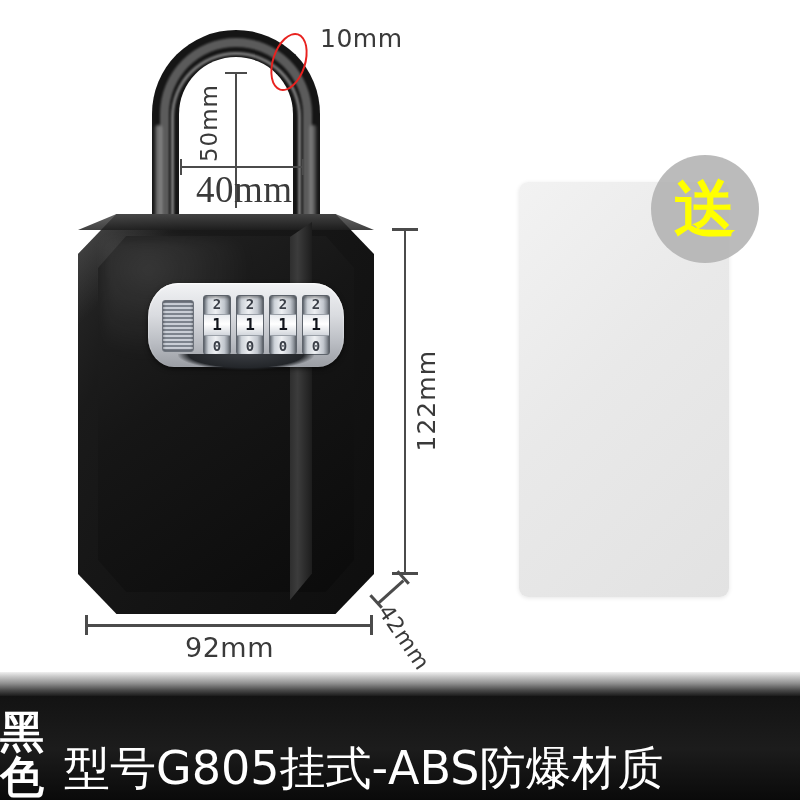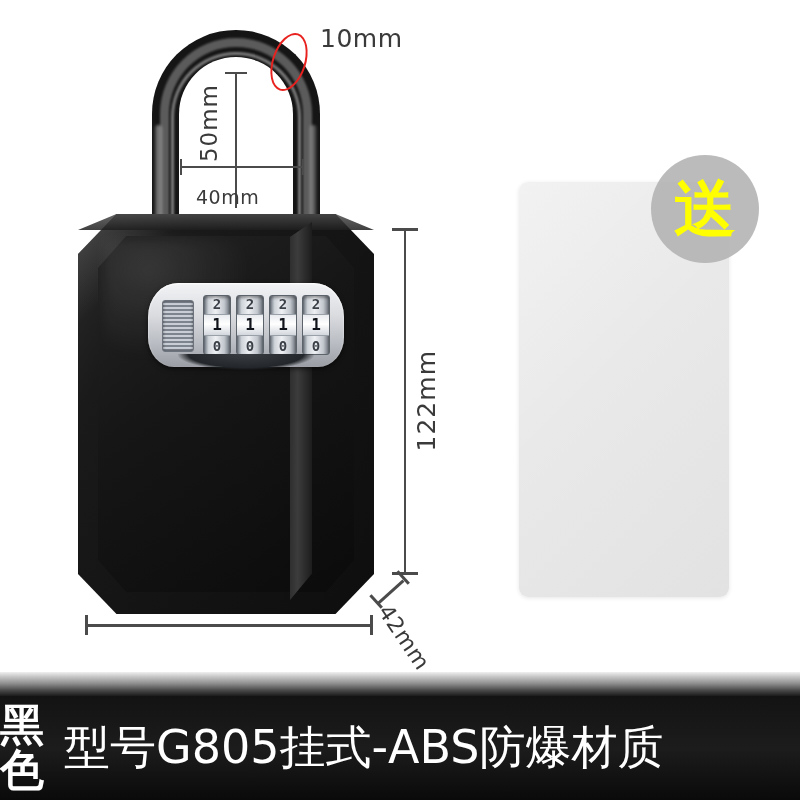--- a/index.html
+++ b/index.html
@@ -153,21 +153,21 @@
   .v50-cap-top{left:225px;top:72px;width:22px;height:2px;}
   .lbl-50{
     left:196px;top:84px;font-size:23px;
     writing-mode:vertical-rl;transform:rotate(180deg);
     letter-spacing:1px;
   }
   
   .h40-line{left:180px;top:166px;width:124px;height:2px;}
   .h40-cap-l{left:180px;top:159px;width:2px;height:16px;}
   .h40-cap-r{left:302px;top:159px;width:2px;height:16px;}
-  .lbl-40{left:196px;top:186px;font-size:19px;letter-spacing:.5px;}
+  .lbl-40{left:196px;top:168px;font-size:37px;letter-spacing:.5px;font-family:Liberation Serif, serif;}
 
   
   .v122-line{left:404px;top:228px;width:2px;height:346px;}
   .v122-cap-t{left:392px;top:228px;width:26px;height:2.5px;}
   .v122-cap-b{left:392px;top:572px;width:26px;height:2.5px;}
   .lbl-122{
     left:412px;top:350px;font-size:25px;
     writing-mode:vertical-rl;transform:rotate(180deg);
     letter-spacing:1px;
   }
@@ -211,21 +211,21 @@
     position:absolute;left:0;top:672px;width:800px;height:128px;
     background:linear-gradient(to bottom,#0f0f0f 0%,#1c1c1c 60%,#0a0a0a 100%);
     overflow:hidden;
   }
   .banner-strip{
     position:absolute;left:0;top:0;width:800px;height:24px;
     background:linear-gradient(to bottom,#f0f0f0 0%,#c9c9c9 18%,#8e8e8e 48%,#4a4a4a 76%,#1b1b1b 100%);
   }
   .banner-inner{
     position:absolute;left:0;top:24px;width:644px;height:104px;
-    display:flex;align-items:center;
+    display:flex;align-items:flex-end;
   }
   .banner-left{
     width:160px;display:flex;flex-direction:column;align-items:center;justify-content:center;
     color:#fff;
   }
   .banner-left .b-color{
     font-size:44px;font-weight:700;line-height:1.02;letter-spacing:2px;
     font-family:"DejaVu Sans", sans-serif;
   }
   .banner-left .b-size{
@@ -306,20 +306,21 @@
   <div class="dim-label lbl-40">40mm</div>
 
   <div class="dim-line v122-line"></div>
   <div class="dim-line v122-cap-t"></div>
   <div class="dim-line v122-cap-b"></div>
   <div class="dim-label lbl-122">122mm</div>
 
   <div class="dim-line h92-line"></div>
   <div class="dim-line h92-cap-l"></div>
   <div class="dim-line h92-cap-r"></div>
+  <div class="dim-label lbl-92">92mm</div>
 
   <div class="dim-line d42-line"></div>
   <div class="dim-line d42-cap-a"></div>
   <div class="dim-line d42-cap-b"></div>
   <div class="dim-label lbl-42">42mm</div>
 
   <div class="tray">
 
     
 

